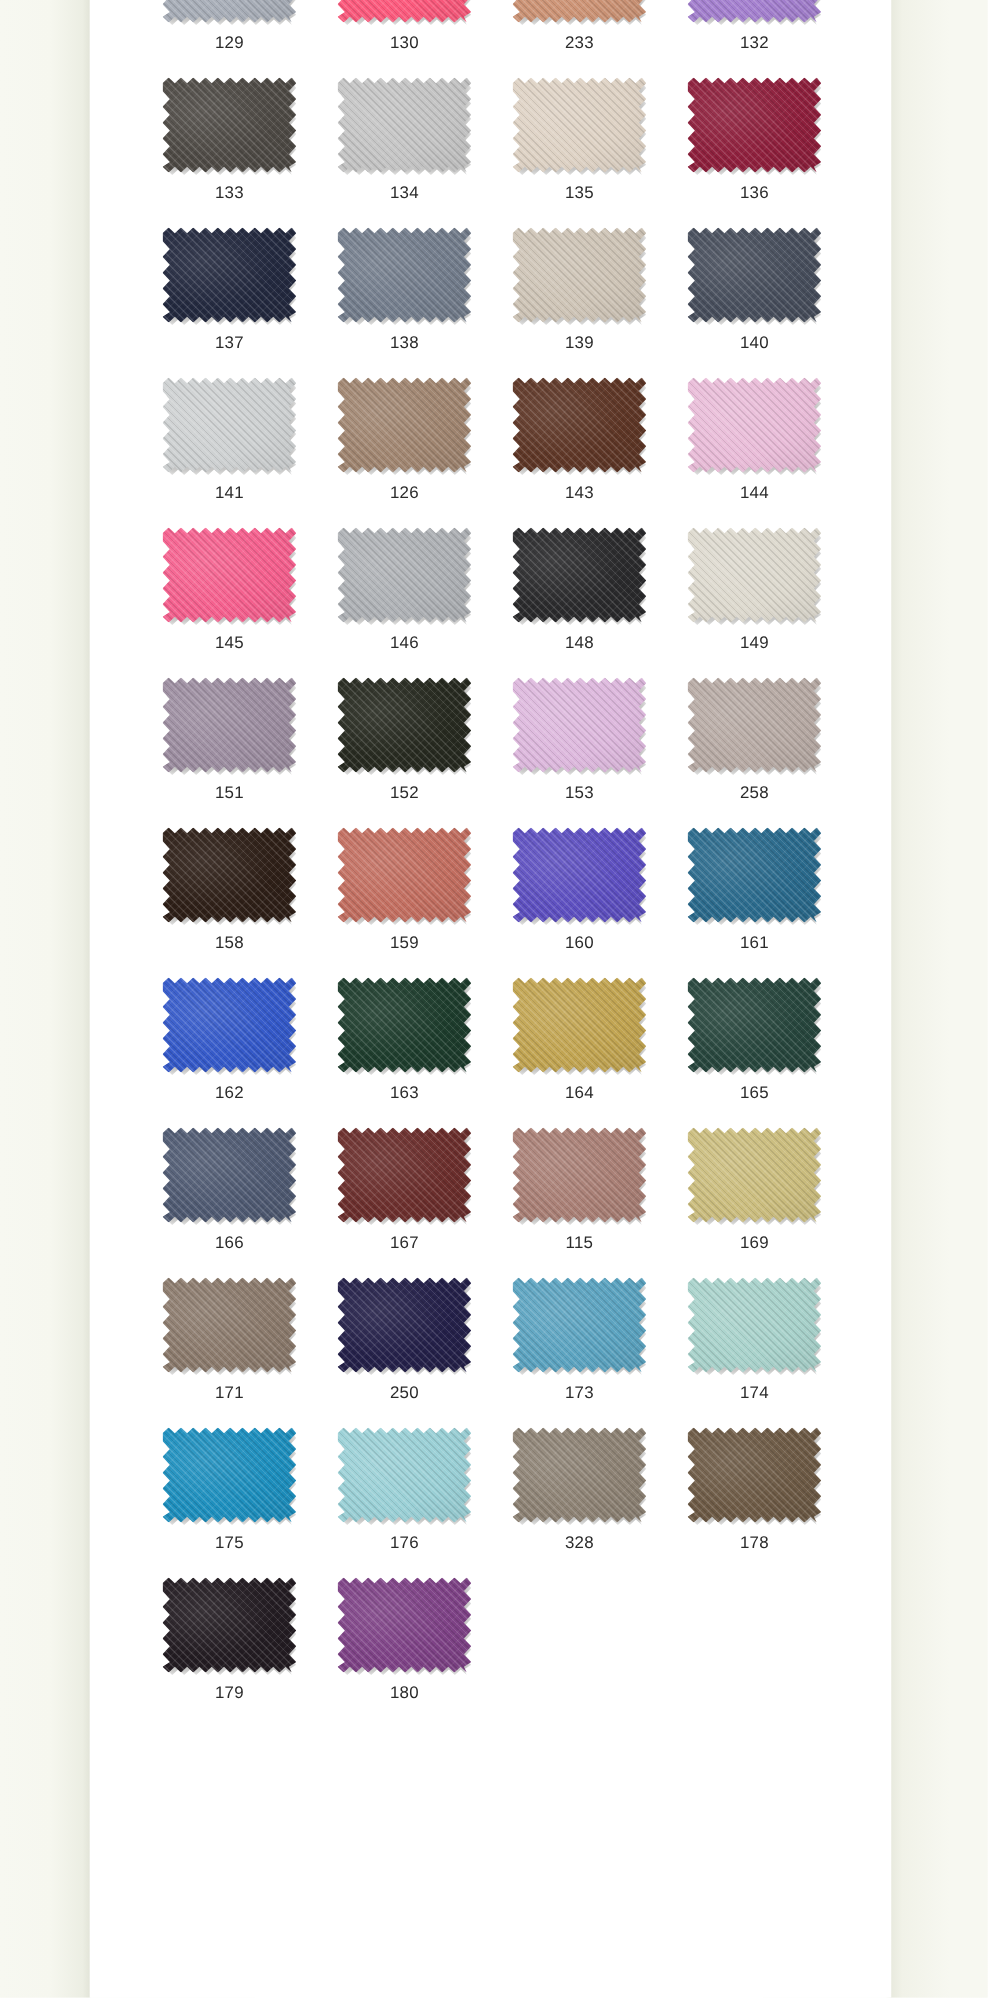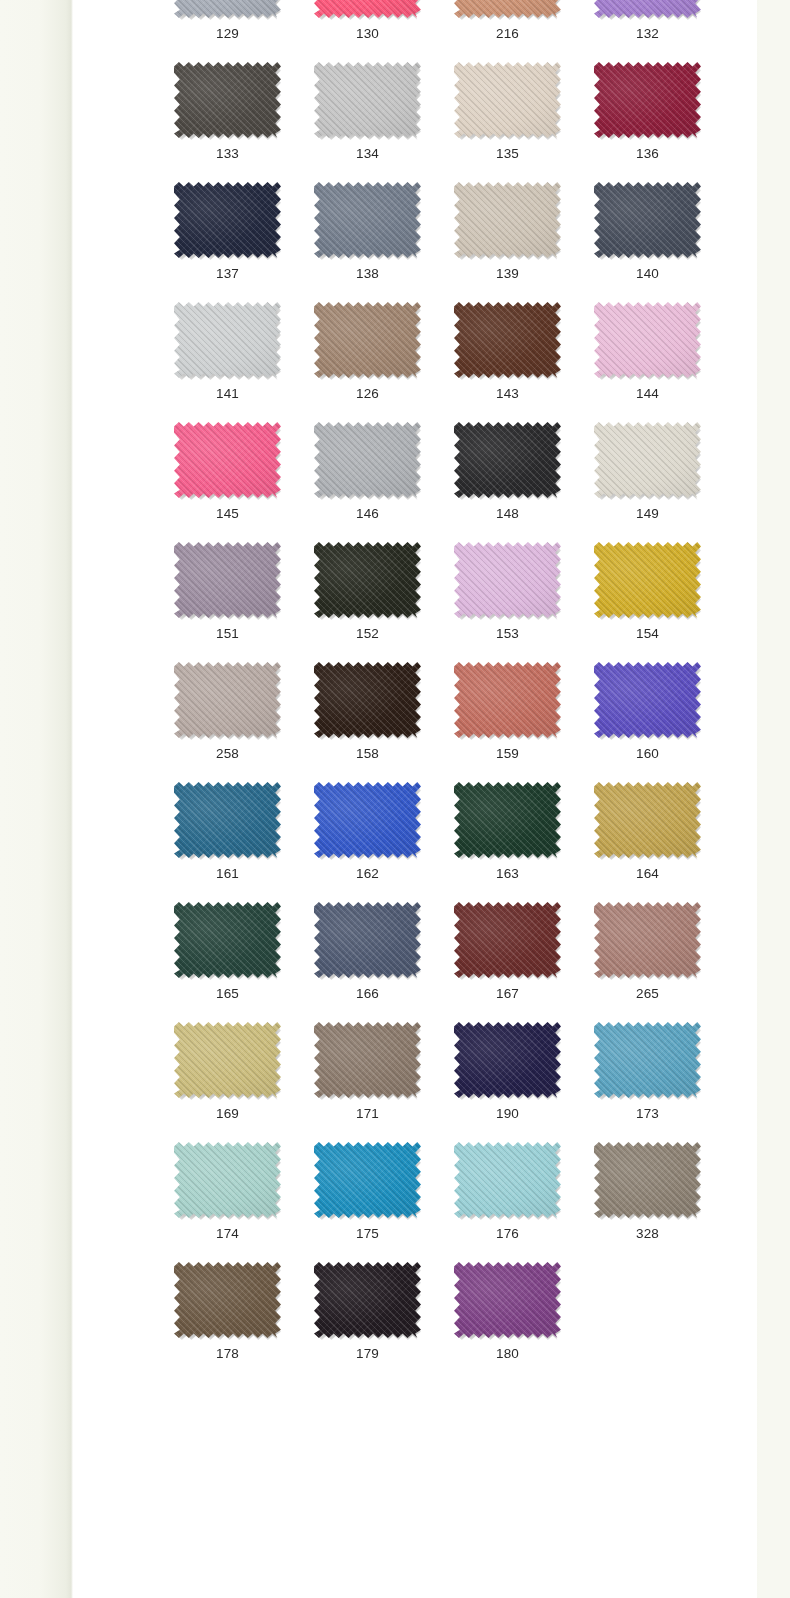--- a/index.html
+++ b/index.html
@@ -35,21 +35,20 @@
   }
 
   .sheet {
     position: absolute;
     left: 72px;
     top: 0;
     width: 641px;
     height: 1598px;
     background: #ffffff;
     overflow: hidden;
-    margin-left: 44px;
   }
 
   .swatch-grid {
     position: absolute;
     left: 0;
     top: -58px;      
     width: 641px;
     display: grid;
     grid-template-columns: repeat(4, 140px);
     justify-content: start;
@@ -184,21 +183,21 @@
           <div class="chip-shadow"></div>
           <div class="chip" style="background-color: rgb(252, 90, 125);"></div>
         </div>
         <div class="swatch-label">130</div>
       </div>
       <div class="swatch-cell">
         <div class="chip-wrap">
           <div class="chip-shadow"></div>
           <div class="chip" style="background-color: rgb(205, 148, 118);"></div>
         </div>
-        <div class="swatch-label">216</div>
+        <div class="swatch-label">233</div>
       </div>
       <div class="swatch-cell">
         <div class="chip-wrap">
           <div class="chip-shadow"></div>
           <div class="chip" style="background-color: rgb(164, 128, 207);"></div>
         </div>
         <div class="swatch-label">132</div>
       </div>
       <div class="swatch-cell">
         <div class="chip-wrap">
@@ -329,27 +328,20 @@
       <div class="swatch-cell">
         <div class="chip-wrap">
           <div class="chip-shadow"></div>
           <div class="chip" style="background-color: rgb(221, 184, 221);"></div>
         </div>
         <div class="swatch-label">153</div>
       </div>
       <div class="swatch-cell">
         <div class="chip-wrap">
           <div class="chip-shadow"></div>
-          <div class="chip" style="background-color: rgb(209, 174, 43);"></div>
-        </div>
-        <div class="swatch-label">154</div>
-      </div>
-      <div class="swatch-cell">
-        <div class="chip-wrap">
-          <div class="chip-shadow"></div>
           <div class="chip" style="background-color: rgb(183, 170, 164);"></div>
         </div>
         <div class="swatch-label">258</div>
       </div>
       <div class="swatch-cell">
         <div class="chip-wrap">
           <div class="chip-shadow"></div>
           <div class="chip" style="background-color: rgb(46, 31, 23);"></div>
         </div>
         <div class="swatch-label">158</div>
@@ -415,42 +407,42 @@
           <div class="chip-shadow"></div>
           <div class="chip" style="background-color: rgb(107, 46, 44);"></div>
         </div>
         <div class="swatch-label">167</div>
       </div>
       <div class="swatch-cell">
         <div class="chip-wrap">
           <div class="chip-shadow"></div>
           <div class="chip" style="background-color: rgb(169, 127, 117);"></div>
         </div>
-        <div class="swatch-label">265</div>
+        <div class="swatch-label">115</div>
       </div>
       <div class="swatch-cell">
         <div class="chip-wrap">
           <div class="chip-shadow"></div>
           <div class="chip" style="background-color: rgb(203, 189, 126);"></div>
         </div>
         <div class="swatch-label">169</div>
       </div>
       <div class="swatch-cell">
         <div class="chip-wrap">
           <div class="chip-shadow"></div>
           <div class="chip" style="background-color: rgb(139, 122, 108);"></div>
         </div>
         <div class="swatch-label">171</div>
       </div>
       <div class="swatch-cell">
         <div class="chip-wrap">
           <div class="chip-shadow"></div>
           <div class="chip" style="background-color: rgb(36, 32, 73);"></div>
         </div>
-        <div class="swatch-label">190</div>
+        <div class="swatch-label">250</div>
       </div>
       <div class="swatch-cell">
         <div class="chip-wrap">
           <div class="chip-shadow"></div>
           <div class="chip" style="background-color: rgb(91, 163, 192);"></div>
         </div>
         <div class="swatch-label">173</div>
       </div>
       <div class="swatch-cell">
         <div class="chip-wrap">

